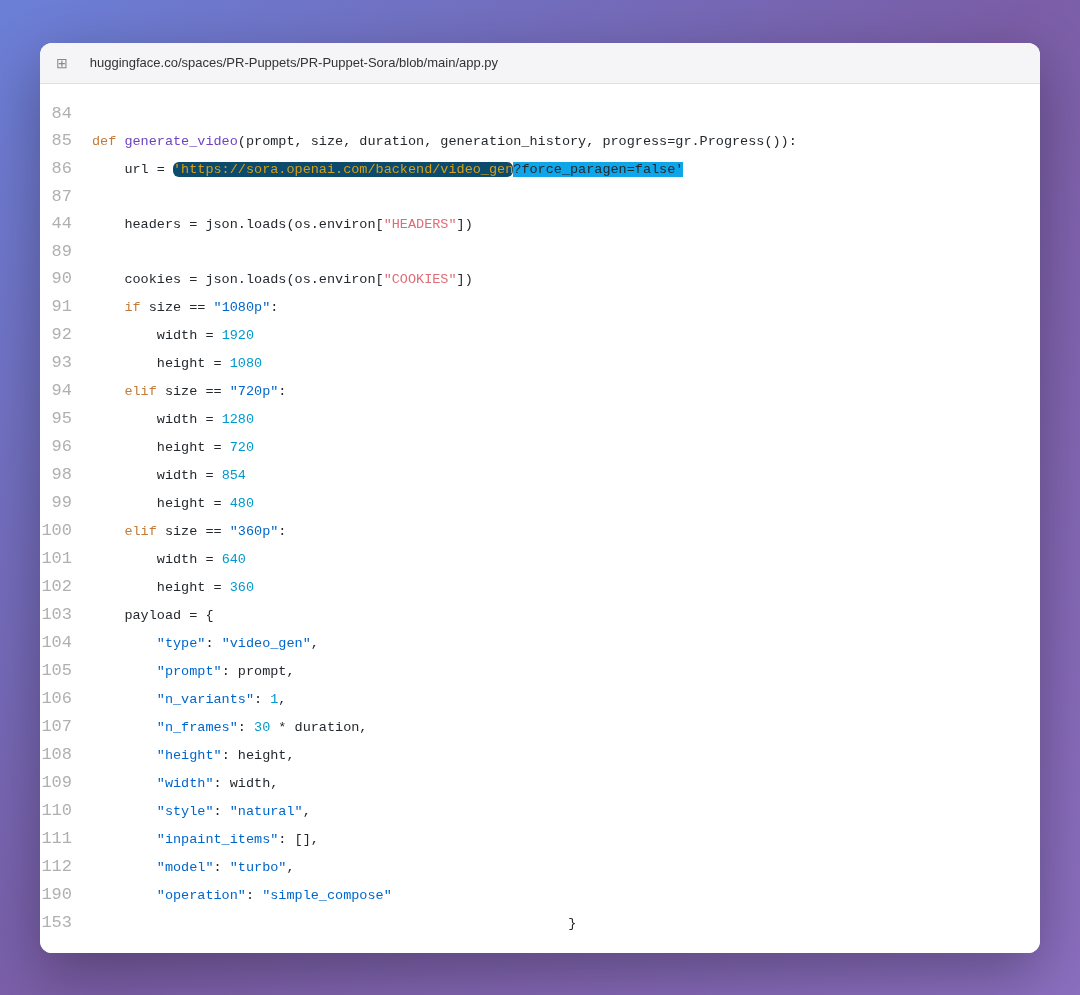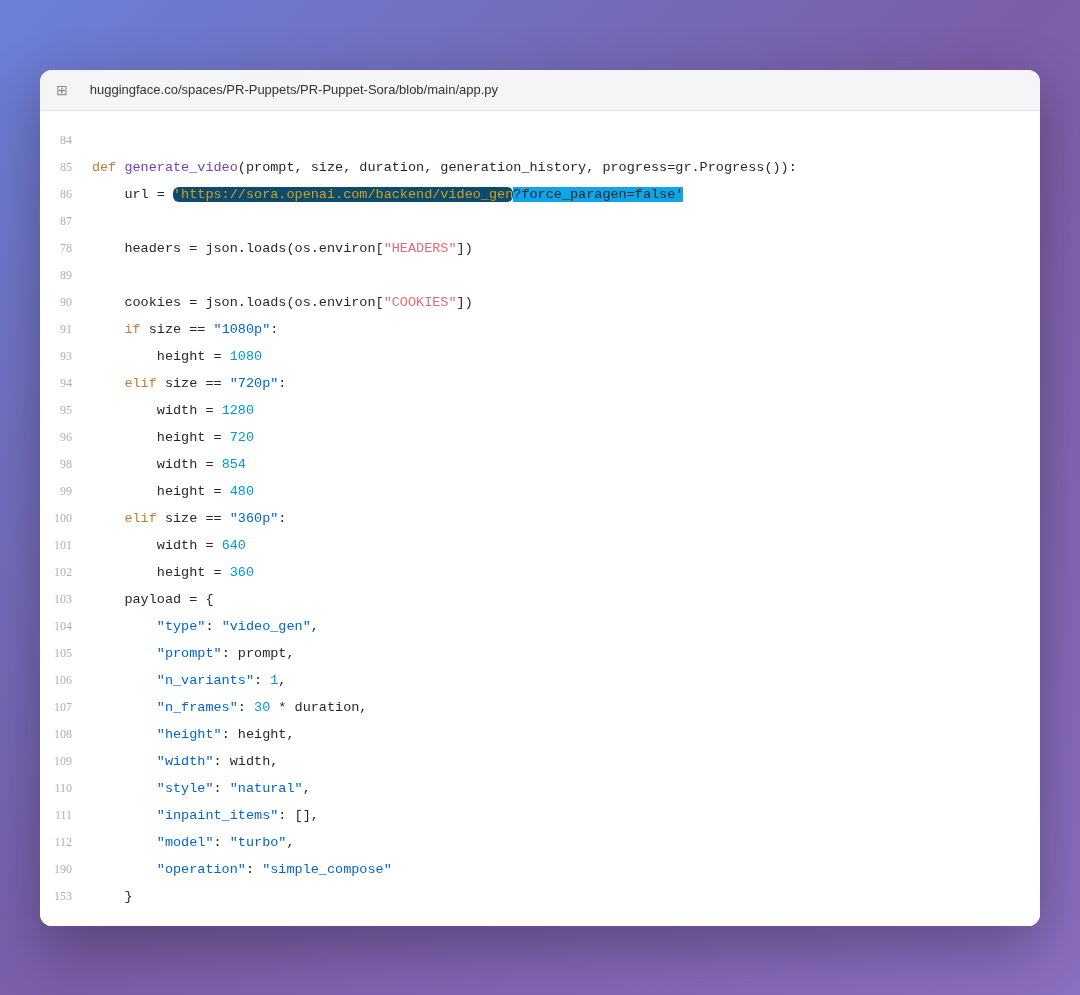--- a/index.html
+++ b/index.html
@@ -61,36 +61,35 @@
       line-height: 27px;
     }
 
     .line-num {
       color: #b0b0b0;
       width: 52px;
       min-width: 52px;
       text-align: right;
       padding-right: 20px;
       user-select: none;
-      font-size: 12px;
-      font-family: Liberation Serif, serif;
+      font-size: 17px;
     }
 
     .line-content {
       flex: 1;
       white-space: pre;
     }
 
     
     .kw { color: #c27c3a; } 
     .fn { color: #6f42c1; }
     .str { color: #0066cc; } 
     .str-yellow { color: #d4a017; background: #0c4a6e; border-radius: 6px; } 
     .num { color: #0099cc; }
-    .plain { color: #24292e; }
+    .plain { color: #24292e; text-align: center; }
     .key { color: #0066cc; } 
     .val-str { color: #0066cc; }
     .env-str { color: #e06c75; }
   </style>
 </head>
 <body>
 
 <div class="window">
 
   <div class="address-bar">
@@ -114,39 +113,43 @@
       <span class="line-num">86</span>
       <span class="line-content"><span class="plain">    url = </span><span class="str-yellow">'https://sora.openai.com/backend/video_gen</span><span class="plain" style="background:#0ea5e9">?force_paragen=false'</span></span>
     </div>
 
     <div class="code-line">
       <span class="line-num">87</span>
       <span class="line-content plain"></span>
     </div>
 
     <div class="code-line">
-      <span class="line-num">78</span>
+      <span class="line-num">44</span>
       <span class="line-content"><span class="plain">    headers = json.loads(os.environ[</span><span class="env-str">"HEADERS"</span><span class="plain">])</span></span>
     </div>
 
     <div class="code-line">
       <span class="line-num">89</span>
       <span class="line-content plain"></span>
     </div>
 
     <div class="code-line">
       <span class="line-num">90</span>
       <span class="line-content"><span class="plain">    cookies = json.loads(os.environ[</span><span class="env-str">"COOKIES"</span><span class="plain">])</span></span>
     </div>
 
     <div class="code-line">
       <span class="line-num">91</span>
       <span class="line-content"><span class="plain">    </span><span class="kw">if</span><span class="plain"> size == </span><span class="str">"1080p"</span><span class="plain">:</span></span>
     </div>
 
+    <div class="code-line">
+      <span class="line-num">92</span>
+      <span class="line-content"><span class="plain">        width = </span><span class="num">1920</span></span>
+    </div>
 
     <div class="code-line">
       <span class="line-num">93</span>
       <span class="line-content"><span class="plain">        height = </span><span class="num">1080</span></span>
     </div>
 
     <div class="code-line">
       <span class="line-num">94</span>
       <span class="line-content"><span class="plain">    </span><span class="kw">elif</span><span class="plain"> size == </span><span class="str">"720p"</span><span class="plain">:</span></span>
     </div>

